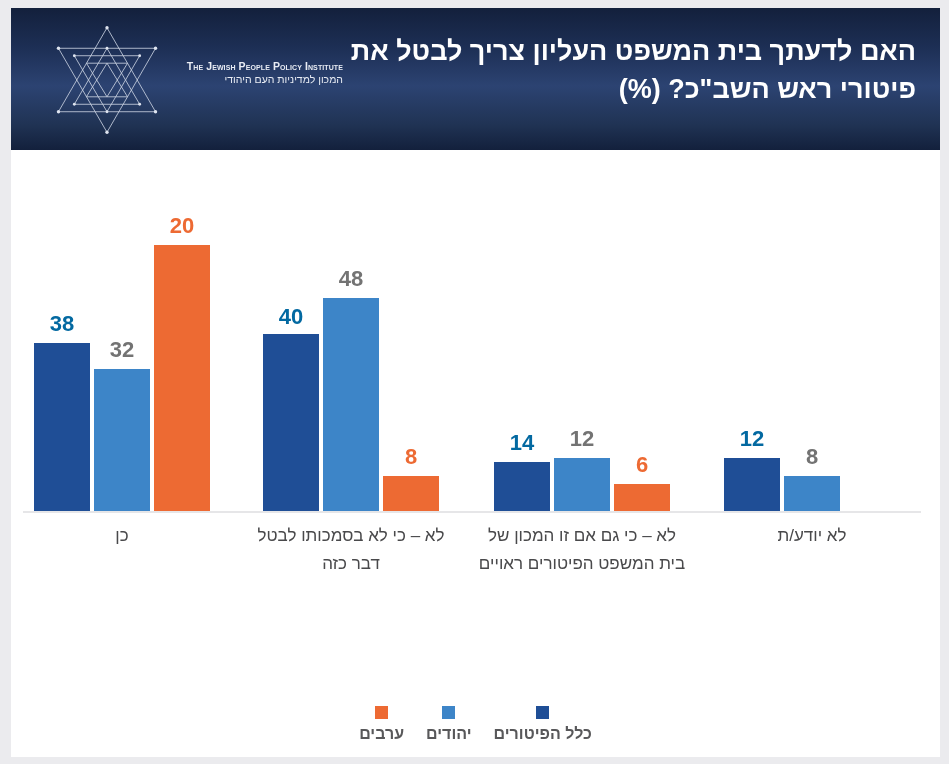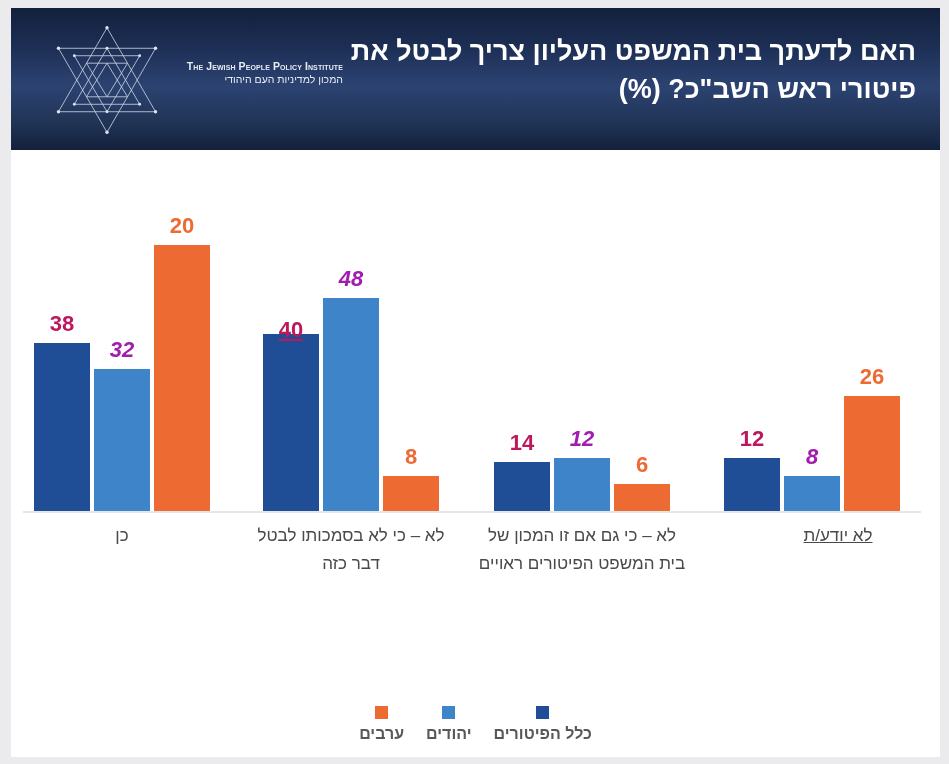--- a/index.html
+++ b/index.html
@@ -123,22 +123,22 @@
   .bar.c2 { background: #ed6a33; }
   .val {
     position: absolute;
     left: -8px;
     width: 72px;
     text-align: center;
     font-size: 22px;
     font-weight: 700;
     line-height: 1;
   }
-  .val.c0 { color: #be185d; }
-  .val.c1 { color: #a21caf; font-style: italic; }
+  .val.c0 { color: #0369a1; }
+  .val.c1 { color: #737373; }
   .val.c2 { color: #ed6a33; }
 
   
   .cat {
     position: absolute;
     top: 372px;
     font-size: 17px;
     color: #49494b;
     text-align: center;
     line-height: 1.62;
@@ -229,21 +229,21 @@
               <div class="val c1" style="bottom: 149.742px;">32</div>
             </div>
             <div class="bar-wrap" style="left: 120px; height: 265.767px;">
               <div class="bar c2" style="height: 265.767px;"></div>
               <div class="val c2" style="bottom: 273.767px;">20</div>
             </div>
           </div>
           <div class="group" style="left: 252px; width: 176px;">
             <div class="bar-wrap" style="left: 0px; height: 177.178px;">
               <div class="bar c0" style="height: 177.178px;"></div>
-              <div class="val c0" style="bottom: 170px; text-decoration: underline;">40</div>
+              <div class="val c0" style="bottom: 183px;">40</div>
             </div>
             <div class="bar-wrap" style="left: 60px; height: 212.613px;">
               <div class="bar c1" style="height: 212.613px;"></div>
               <div class="val c1" style="bottom: 220.613px;">48</div>
             </div>
             <div class="bar-wrap" style="left: 120px; height: 35.4356px;">
               <div class="bar c2" style="height: 35.4356px;"></div>
               <div class="val c2" style="bottom: 43.4356px;">8</div>
             </div>
           </div>
@@ -262,32 +262,28 @@
             </div>
           </div>
           <div class="group" style="left: 713px; width: 176px;">
             <div class="bar-wrap" style="left: 0px; height: 53.1534px;">
               <div class="bar c0" style="height: 53.1534px;"></div>
               <div class="val c0" style="bottom: 61.1534px;">12</div>
             </div>
             <div class="bar-wrap" style="left: 60px; height: 35.4356px;">
               <div class="bar c1" style="height: 35.4356px;"></div>
               <div class="val c1" style="bottom: 43.4356px;">8</div>
-            </div>
-            <div class="bar-wrap" style="left: 120px; height: 115.166px;">
-              <div class="bar c2" style="height: 115.166px;"></div>
-              <div class="val c2" style="bottom: 123.166px;">26</div>
             </div>
           </div>
         </div>
       <div id="cats">
           <div class="cat" style="left: 3px; width: 216px;">כן</div>
           <div class="cat" style="left: 232px; width: 216px;">לא – כי לא בסמכותו לבטל דבר כזה</div>
           <div class="cat" style="left: 463px; width: 216px;">לא – כי גם אם זו המכון של בית המשפט הפיטורים ראויים</div>
-          <div class="cat" style="left: 719px; width: 216px; text-decoration: underline;">לא יודע/ת</div>
+          <div class="cat" style="left: 693px; width: 216px;">לא יודע/ת</div>
         </div>
       <div id="legend">
           <div class="legend-item">
             <span class="legend-swatch" style="background: rgb(31, 78, 150);"></span>
             <span class="legend-label">כלל הפיטורים</span>
           </div>
           <div class="legend-item">
             <span class="legend-swatch" style="background: rgb(61, 133, 200);"></span>
             <span class="legend-label">יהודים</span>
           </div>

